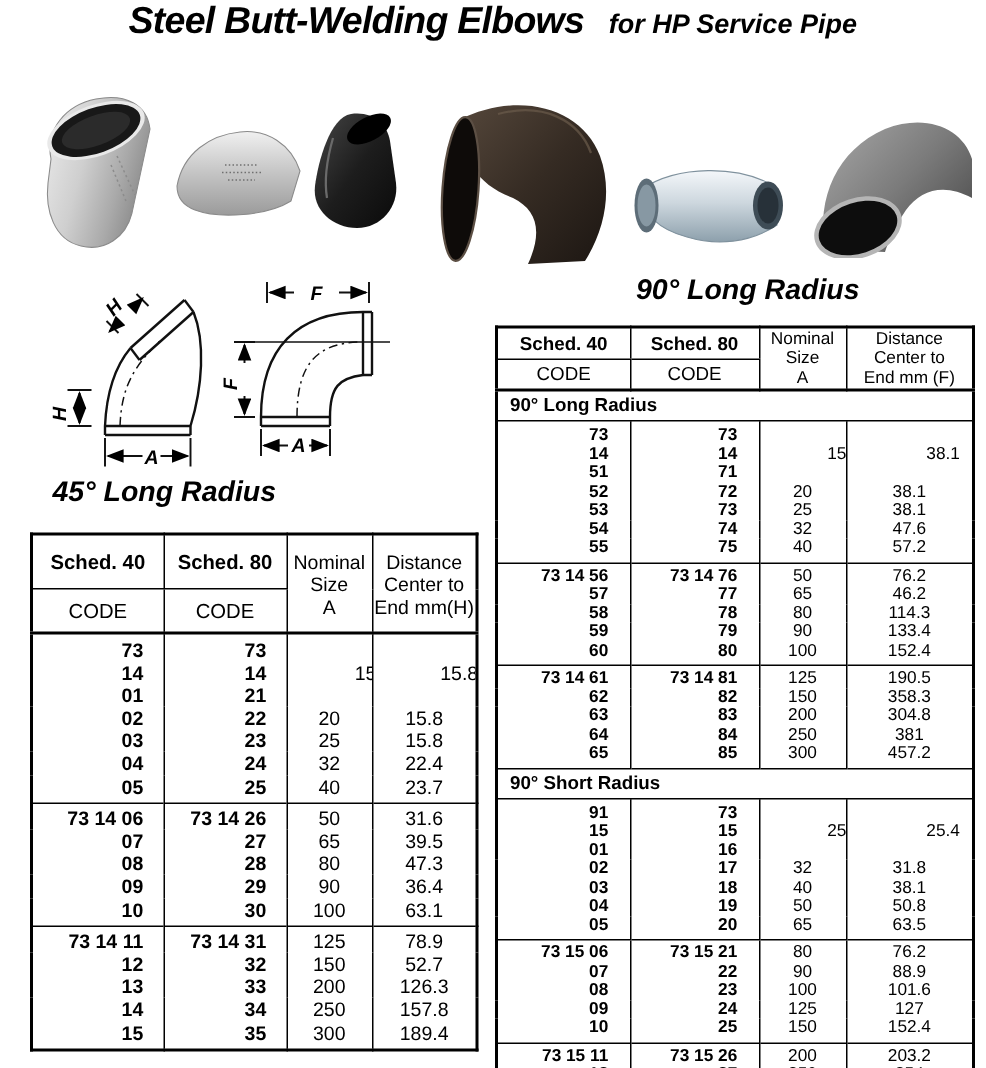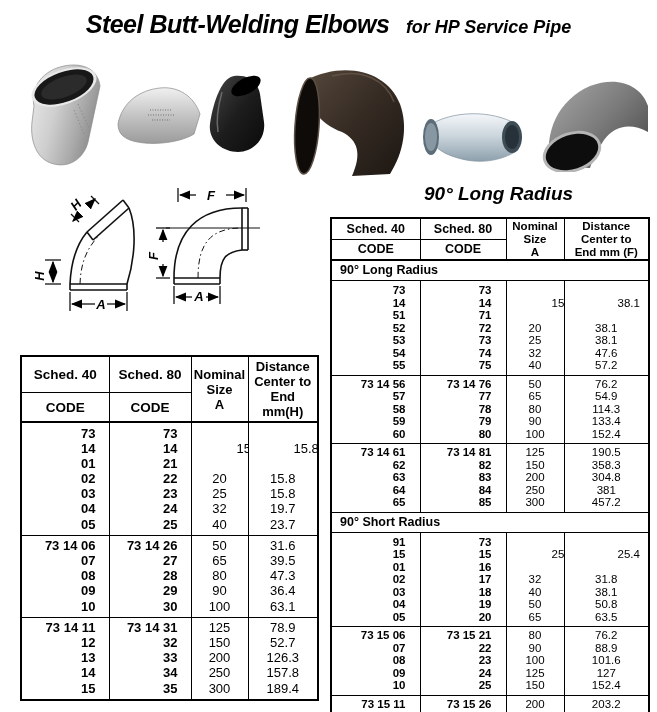--- a/index.html
+++ b/index.html
@@ -1,20 +1,20 @@
 <!DOCTYPE html>
 <html><head>
 <meta charset="utf-8">
 <style>
   html,body { margin:0; padding:0; background:#fff; }
   .page { position:relative; width:657px; height:712px; background:#ffffff;
           font-family:"Liberation Sans", sans-serif; color:#000; overflow:hidden; }
 
   
-  .title-row { position:absolute; top:10px; left:0; width:657px; text-align:center; white-space:nowrap; }
+  .title-row { position:absolute; top:0; left:0; width:657px; text-align:center; white-space:nowrap; }
   .title-main { font-size:25px; font-weight:bold; font-style:italic; letter-spacing:-0.5px; }
   .title-sub  { font-size:18px; font-weight:bold; font-style:italic; margin-left:12px; }
 
   
   .sec-heading { position:absolute; font-weight:bold; font-style:italic; font-size:19px; white-space:nowrap; }
   #heading45 { left:35px;  top:318px; }
   #heading90 { left:424px; top:183px; }
 
   
   .ph { position:absolute; }
@@ -25,24 +25,24 @@
   #table90 { left:330px; top:217px; width:318px; font-size:11.5px; line-height:12.5px; }
   table, th, td { border:0; }
   table { border:2px solid #000; }
   th, td { padding:0; vertical-align:middle; overflow:hidden; }
   .vline { border-left:1.5px solid #000; }
 
   thead th { text-align:center; }
   .sched-h { font-weight:bold; border-bottom:1.5px solid #000;margin-top:29px; }
   #table45 .sched-h { font-size:13.5px; height:35px; }
   #table90 .sched-h { font-size:12.5px; height:20px; }
-  .code-h { font-weight:bold; }
+  .code-h { font-weight:normal; }
   #table45 .code-h { font-size:13.5px; height:28px; }
   #table90 .code-h { font-size:12.5px; height:19px; }
-  .multi-h { font-weight:bold; white-space:pre-line;margin-left:26px; }
+  .multi-h { font-weight:normal; white-space:pre-line;margin-left:26px; }
   #table45 .multi-h { font-size:13px; line-height:15px; }
   #table90 .multi-h { font-size:11.5px; line-height:13px; }
   thead { border-bottom:2px solid #000; }
 
   td.c0, td.c1 { text-align:right; font-weight:bold; }
   #table45 td.c0, #table45 td.c1 { padding-right:13px; }
   #table90 td.c0, #table90 td.c1 { padding-right:14px; }
   td.c2, td.c3 { text-align:center; }
 
   #table45 tbody td { height:15.2px; }
@@ -215,20 +215,21 @@
       <line x1="54" y1="115" x2="38" y2="115" marker-end="url(#ah)"></line>
       <line x1="68" y1="115" x2="80" y2="115" marker-end="url(#ah)"></line>
     </g>
     <g font-family="Liberation Sans, sans-serif" font-size="13" font-weight="bold" font-style="italic" fill="#000">
       <text x="73" y="18" text-anchor="middle">F</text>
       <text x="20" y="74" text-anchor="middle" transform="rotate(-90 20 74)">F</text>
       <text x="61" y="119" text-anchor="middle">A</text>
     </g>
   </svg>
 
+  <div class="sec-heading" id="heading45">45° Long Radius</div>
   <div class="sec-heading" id="heading90">90° Long Radius</div>
 
   <table id="table45">
     <colgroup>
         <col style="width:88px">
         <col style="width:82px">
         <col style="width:57px">
         <col style="width:70px">
       </colgroup>
     <thead>
@@ -263,21 +264,21 @@
         <tr>
           <td class="c0">03</td>
           <td class="c1 vline">23</td>
           <td class="c2 vline">25</td>
           <td class="c3 vline">15.8</td>
         </tr>
         <tr>
           <td class="c0">04</td>
           <td class="c1 vline">24</td>
           <td class="c2 vline">32</td>
-          <td class="c3 vline">19.7</td>
+          <td class="c3 vline">22.4</td>
         </tr>
         <tr class="block-end">
           <td class="c0">05</td>
           <td class="c1 vline">25</td>
           <td class="c2 vline">40</td>
           <td class="c3 vline">23.7</td>
         </tr>
         <tr class="block-start">
           <td class="c0">73 14 06</td>
           <td class="c1 vline">73 14 26</td>
@@ -401,21 +402,21 @@
         <tr class="block-start">
           <td class="c0">73 14 56</td>
           <td class="c1 vline">73 14 76</td>
           <td class="c2 vline">50</td>
           <td class="c3 vline">76.2</td>
         </tr>
         <tr>
           <td class="c0">57</td>
           <td class="c1 vline">77</td>
           <td class="c2 vline">65</td>
-          <td class="c3 vline">54.9</td>
+          <td class="c3 vline">46.2</td>
         </tr>
         <tr>
           <td class="c0">58</td>
           <td class="c1 vline">78</td>
           <td class="c2 vline">80</td>
           <td class="c3 vline">114.3</td>
         </tr>
         <tr>
           <td class="c0">59</td>
           <td class="c1 vline">79</td>

